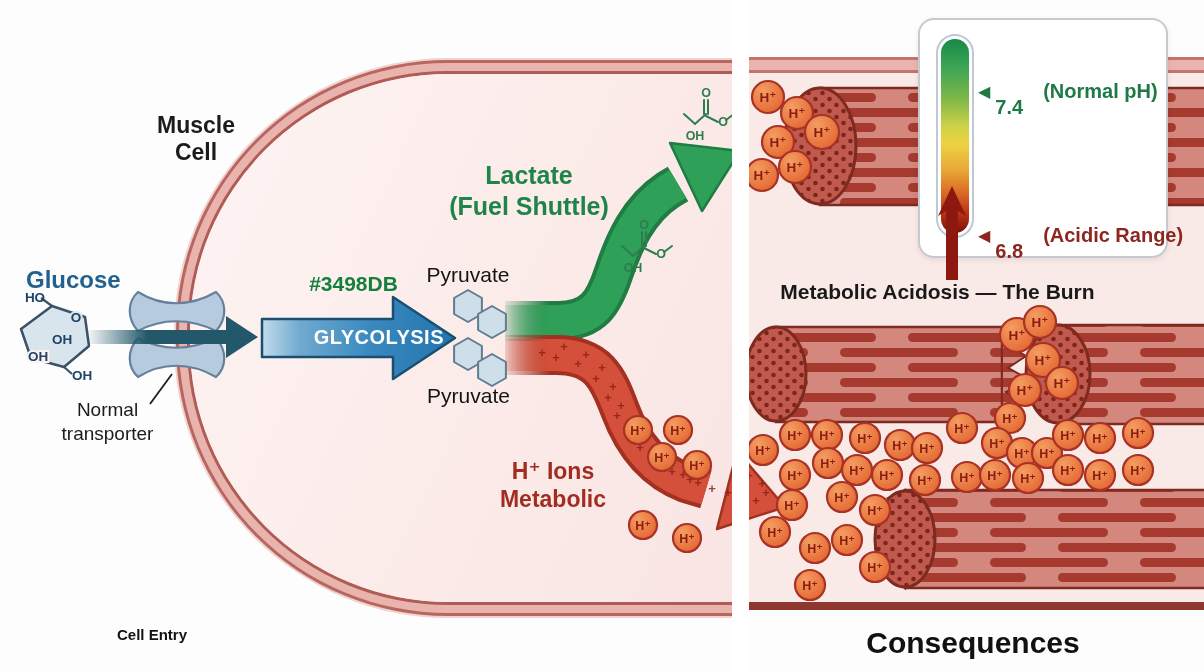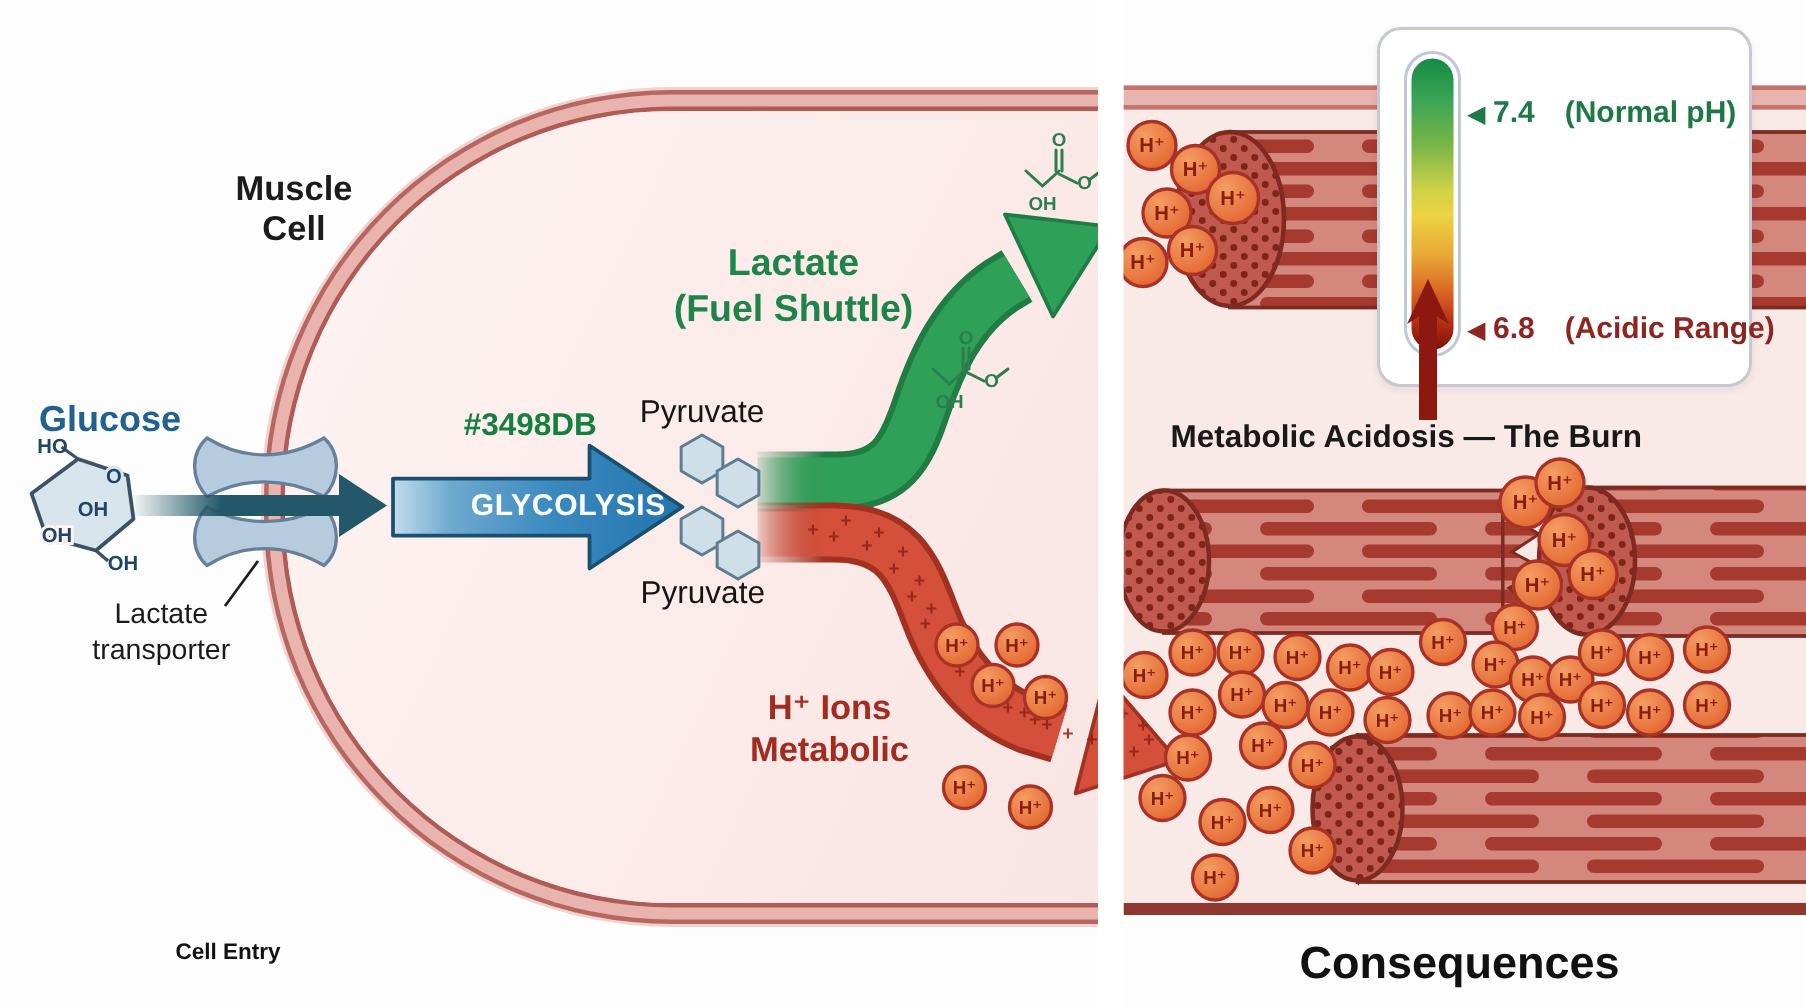--- a/index.html
+++ b/index.html
@@ -37,21 +37,21 @@
   #watermark{left:997px;top:649px;width:200px;text-align:right;font-size:15px;color:#9b9b9b;}
   
   #ph-card{position:absolute;left:918px;top:18px;width:246px;height:236px;background:#fff;
     border:2px solid #c6c9cf;border-radius:16px;box-shadow:0 2px 6px rgba(0,0,0,.08);z-index:5;}
   #thermo-wrap{position:absolute;left:16px;top:14px;width:38px;height:204px;background:#fff;
     border:2px solid #bfc9d4;border-radius:22px;padding:3px;box-sizing:border-box;}
   #thermo{width:100%;height:100%;border-radius:16px;
     background:linear-gradient(180deg,#168a46 0%,#3aa455 14%,#7ab648 30%,#cdd247 45%,#ecd343 54%,#e8a636 68%,#d96724 80%,#b83214 90%,#7d0f06 100%);}
   .marker{position:absolute;left:58px;display:flex;align-items:center;font-size:20px;white-space:nowrap;}
   .marker .tri{font-size:16px;margin-right:5px;}
-  .marker .val{font-weight:700;}
+  .marker .val{font-weight:700;margin-top:32px;}
   .marker .suf{margin-left:20px;font-weight:700;text-align:center;}
   #marker-normal{top:44px;color:#1d7a45;}
   #marker-acidic{top:188px;color:#8e2620;}
   #gauge-pointer{position:absolute;left:932px;top:180px;z-index:6;pointer-events:none;}
 </style>
 </head>
 <body>
 
 <div id="stage">
 
@@ -427,21 +427,21 @@
           <circle cx="810" cy="585" r="15" fill="url(#iong)" stroke="#a93226" stroke-width="2.2"></circle>
           <text x="810" y="589.5" text-anchor="middle" font-size="12.5" fill="#8a1c10">H⁺</text>
         </g>
       </g>
   </svg>
 
   <div id="gap"></div>
 
   <div class="lbl center" id="muscle-cell-label">Muscle Cell</div>
   <div class="lbl" id="glucose-label">Glucose</div>
-  <div class="lbl center" id="transporter-label">Lactate transporter</div>
+  <div class="lbl center" id="transporter-label">Normal transporter</div>
   <div class="lbl center" id="hexcolor-label">#3498DB</div>
   <div class="lbl center" id="glycolysis-label">GLYCOLYSIS</div>
   <div class="lbl center" id="pyruvate-top-label">Pyruvate</div>
   <div class="lbl center" id="pyruvate-bottom-label">Pyruvate</div>
   <div class="lbl center" id="lactate-label">
     <div>Lactate</div>
     <div>(Fuel Shuttle)</div>
   </div>
   <div class="lbl center" id="hions-label">
     <div>H⁺ Ions</div>

